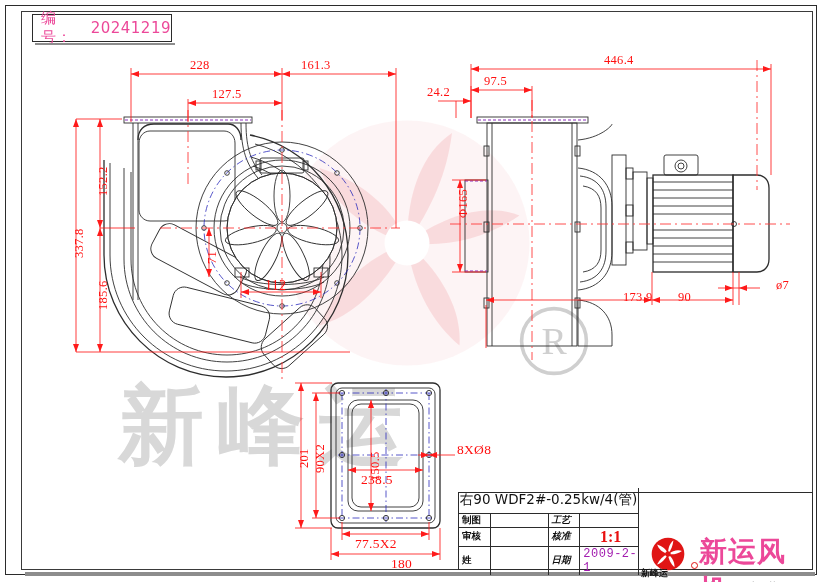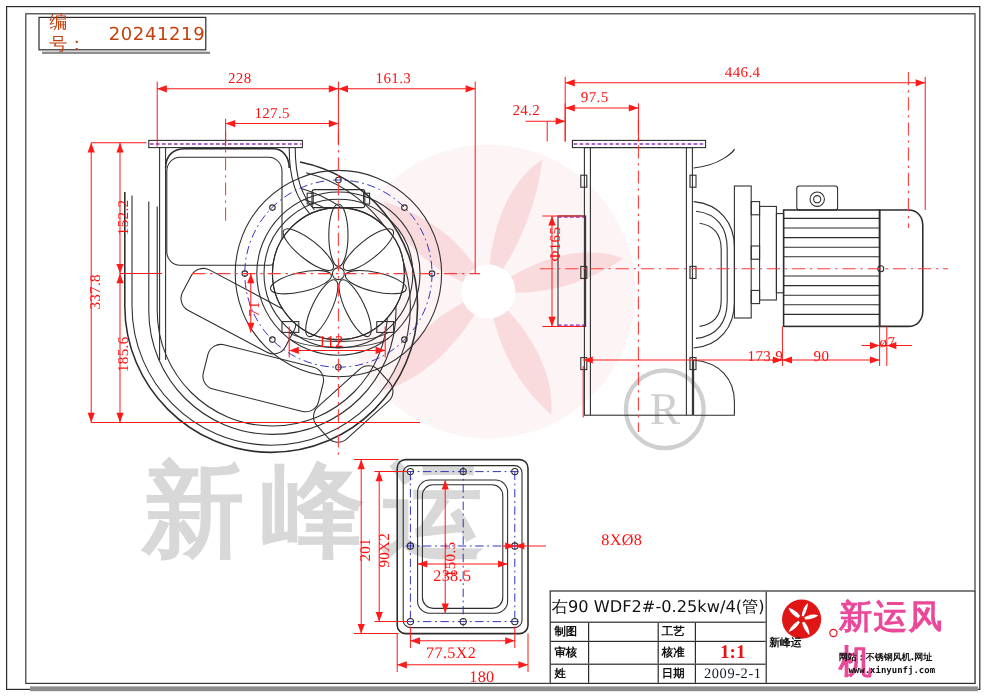--- a/index.html
+++ b/index.html
@@ -6,21 +6,21 @@
   body{width:824px;height:582px;font-family:"Liberation Serif",serif;overflow:hidden;}
   #sheet{position:relative;width:824px;height:582px;background:#ffffff;}
 
   
   .outer-frame{position:absolute;left:5px;top:5px;width:812px;height:570px;border:1px solid #2b2b2b;box-sizing:border-box;}
   .inner-frame{position:absolute;left:21px;top:11px;width:792px;height:559px;border:1px solid #3a3a3a;box-sizing:border-box;}
   .frame-shadow{position:absolute;left:25px;top:572px;width:790px;height:4px;background:#8d8d8d;}
 
   
   .numbox{position:absolute;left:32px;top:14px;width:140px;height:28px;border:1px solid #2b2b2b;box-sizing:border-box;
-          display:flex;align-items:center;padding-left:8px;font-size:15px;color:#c2410c;letter-spacing:.5px;
+          display:flex;align-items:center;padding-left:8px;font-size:15px;color:#ec4899;letter-spacing:.5px;
           font-family:"DejaVu Sans",sans-serif;}
   .numbox .shadow{position:absolute;left:2px;top:28px;width:140px;height:2px;background:#8d8d8d;}
 
   
   .wm-pinwheel{position:absolute;left:282px;top:118px;width:250px;height:250px;opacity:.22;pointer-events:none;}
   .wm-cn{position:absolute;left:118px;top:368px;font-size:86px;color:#d8d8d8;
          font-family:"DejaVu Sans",sans-serif;font-weight:700;letter-spacing:14px;pointer-events:none;}
   .wm-reg{position:absolute;left:518px;top:305px;width:72px;height:72px;pointer-events:none;}
 
   
@@ -34,35 +34,35 @@
   .redf{fill:#ff1a1a;}
   .ghost{fill:#fff;}
 
   
   .dim{position:absolute;color:#ff1010;font-size:12.5px;font-family:"Liberation Serif",serif;
        white-space:nowrap;letter-spacing:.3px;}
   .dim.v{transform-origin:0 0;}
 
   
   .tb{position:absolute;left:458px;top:492px;width:355px;height:78px;border:1px solid #2b2b2b;box-sizing:border-box;
-      display:flex;background:#fff;}
+      display:flex;background:#fff;align-items:center;}
   .tb-left{width:180px;border-right:1px solid #2b2b2b;box-sizing:border-box;display:flex;flex-direction:column;}
   .tb-model{height:26px;border-bottom:1px solid #2b2b2b;box-sizing:border-box;display:flex;align-items:center;
             justify-content:center;font-size:13.5px;color:#111;font-family:"DejaVu Sans",sans-serif;letter-spacing:0;}
   .tb-row{flex:1;display:flex;border-bottom:1px solid #2b2b2b;box-sizing:border-box;}
   .tb-row:last-child{border-bottom:none;}
   .tb-cell{border-right:1px solid #2b2b2b;box-sizing:border-box;display:flex;align-items:center;
            font-size:9.5px;color:#111;font-family:"DejaVu Sans",sans-serif;padding-left:3px;}
   .tb-cell:last-child{border-right:none;}
   .c-lab{width:32px;font-weight:700;}
   .c-val{width:58px;}
-  .c-lab2{width:32px;font-weight:700;}
+  .c-lab2{width:32px;font-weight:700;font-style:italic;}
   .c-val2{width:58px;justify-content:center;}
   .val-red{color:#e81010;font-weight:700;font-family:"Liberation Serif",serif;font-size:16px;}
-  .val-date{font-family:Liberation Serif, serif;font-size:12px;color:#0f172a;letter-spacing:.5px;}
+  .val-date{font-family:Liberation Mono, monospace;font-size:12px;color:#a21caf;letter-spacing:.5px;}
   .tb-right{flex:1;position:relative;}
   .logo-mark{position:absolute;left:12px;top:6px;width:34px;height:34px;}
   .logo-sub{position:absolute;left:2px;top:36px;font-size:9px;color:#111;font-weight:700;
             font-family:"DejaVu Sans",sans-serif;letter-spacing:0;}
   .logo-dot{position:absolute;left:52px;top:31px;width:5px;height:5px;border:1.2px solid #e01515;border-radius:50%;}
   .logo-name{position:absolute;left:60px;top:2px;font-size:28px;color:#ec4899;font-weight:700;
              font-family:"DejaVu Sans",sans-serif;letter-spacing:1px;}
   .logo-web1{position:absolute;left:60px;top:50px;font-size:7.5px;color:#111;font-weight:700;
              font-family:"DejaVu Sans",sans-serif;}
   .logo-web2{position:absolute;left:68px;top:61px;font-size:7.5px;color:#111;font-weight:700;
@@ -403,41 +403,41 @@
 
       <line class="red" x1="331" y1="528" x2="331" y2="560"></line>
       <line class="red" x1="440" y1="528" x2="440" y2="560"></line>
       <line class="red" x1="331" y1="554" x2="440" y2="554"></line>
       <polygon class="redf" points="331,554 339,551 339,557"></polygon>
       <polygon class="redf" points="440,554 432,551 432,557"></polygon>
     </g>
   </svg>
 
   <div class="dim" style="left:190px;top:58px;">228</div>
-  <div class="dim" style="left:313px;top:58px;">161.3</div>
+  <div class="dim" style="left:301px;top:58px;">161.3</div>
   <div class="dim" style="left:212px;top:87px;">127.5</div>
   <div class="dim v" style="left:72px;top:258px;transform:rotate(-90deg);">337.8</div>
   <div class="dim v" style="left:96px;top:196px;transform:rotate(-90deg);">152.2</div>
   <div class="dim v" style="left:96px;top:310px;transform:rotate(-90deg);">185.6</div>
   <div class="dim v" style="left:205px;top:264px;transform:rotate(-90deg);">71</div>
   <div class="dim" style="left:265px;top:278px;font-size:14px;">112</div>
 
   <div class="dim" style="left:604px;top:53px;">446.4</div>
   <div class="dim" style="left:484px;top:74px;">97.5</div>
   <div class="dim" style="left:427px;top:85px;">24.2</div>
   <div class="dim v" style="left:456px;top:218px;transform:rotate(-90deg);">Φ165</div>
   <div class="dim" style="left:595px;top:290px;margin-left:28px;">173.9</div>
   <div class="dim" style="left:678px;top:290px;">90</div>
-  <div class="dim" style="left:733px;top:278px;">ø7</div>
+  <div class="dim" style="left:776px;top:278px;">ø7</div>
 
   <div class="dim v" style="left:297px;top:468px;transform:rotate(-90deg);">201</div>
   <div class="dim v" style="left:313px;top:473px;transform:rotate(-90deg);">90X2</div>
   <div class="dim v" style="left:368px;top:481px;transform:rotate(-90deg);">150.5</div>
   <div class="dim" style="left:361px;top:472px;font-size:13.5px;">238.5</div>
-  <div class="dim" style="left:457px;top:442px;font-size:13.5px;margin-left:44px;">8XØ8</div>
+  <div class="dim" style="left:457px;top:442px;font-size:13.5px;">8XØ8</div>
   <div class="dim" style="left:355px;top:536px;font-size:13.5px;">77.5X2</div>
   <div class="dim" style="left:372px;top:556px;font-size:13.5px;margin-left:19px;">180</div>
 
   <div class="tb">
     <div class="tb-left">
       <div class="tb-model">右90 WDF2#-0.25kw/4(管)</div>
 
       <div class="tb-row">
         <div class="tb-cell c-lab">制图</div>
         <div class="tb-cell c-val"></div>

